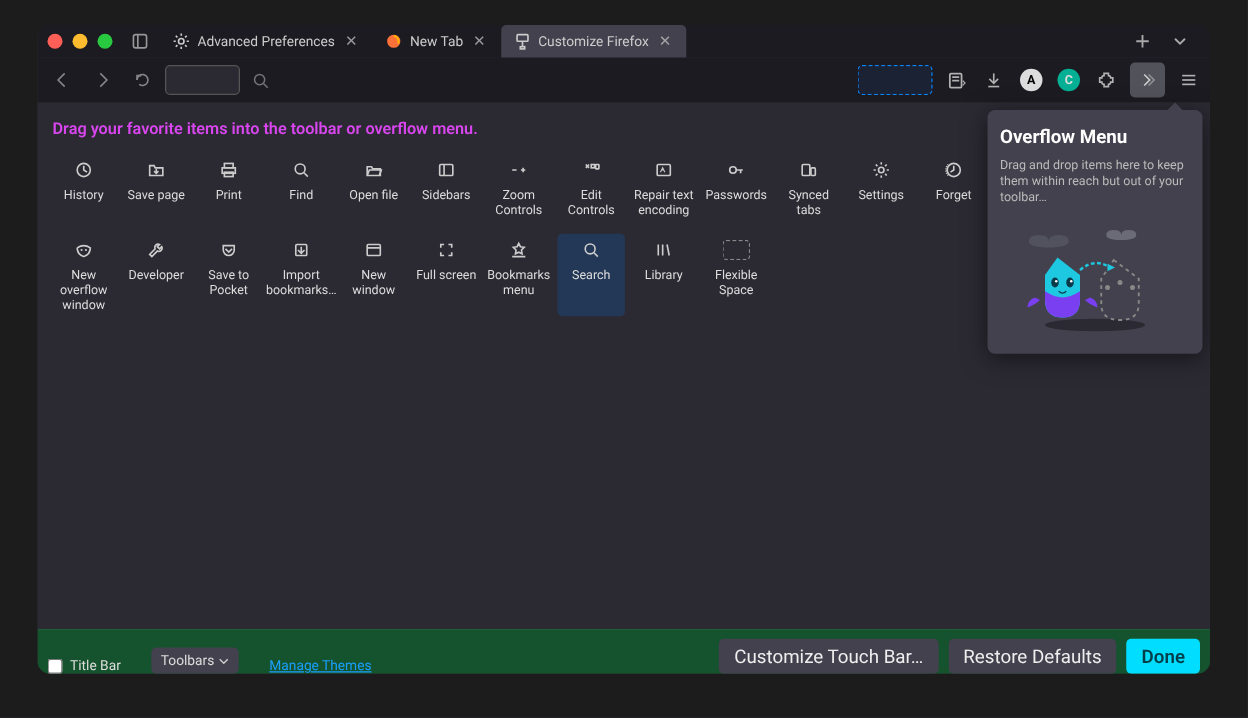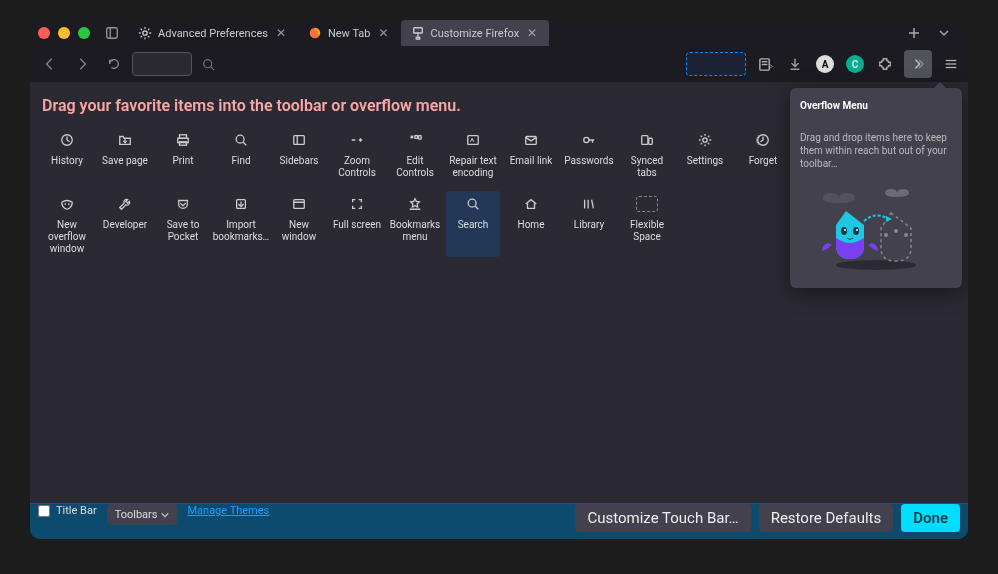--- a/index.html
+++ b/index.html
@@ -29,36 +29,36 @@
     .nav-search { width: 24px; height: 24px; display: flex; align-items: center; justify-content: center; opacity: 0.5; }
     .navbar-right { margin-left: auto; display: flex; align-items: center; gap: 8px; position: relative; }
     .target-box { width: 60px; height: 24px; border: 1px dashed #0a84ff; border-radius: 4px; background: rgba(10,132,255,0.08);}
     .nav-icon { width: 22px; height: 22px; display: flex; align-items: center; justify-content: center; opacity: 0.85; }
     .circ { width: 18px; height: 18px; border-radius: 50%; display: flex; align-items: center; justify-content: center; font-size: 10px; font-weight: bold; }
     .circ.dark { background: #fff; color:#000; }
     .circ.teal { background: #00c9a7; color:#fff; }
     .chev-box { background: #52525b; border-radius: 4px; width: 28px; height: 28px; display:flex;align-items:center;justify-content:center;}
     
     .content { flex: 1; background: #2b2a33; padding: 14px 10px; position: relative; display: flex; flex-direction: column; }
-    .instruction { font-size: 16px; font-weight: 600; color: #fca5a5; margin-bottom: 12px; padding-left: 2px;}
+    .instruction { font-size: 13px; font-weight: 600; color: #d946ef; margin-bottom: 12px; padding-left: 2px;}
     
     .item-grid { display: grid; grid-template-columns: repeat(13, 54px); gap: 4px; row-gap: 10px; justify-content: start; }
     .item { width: 54px; display: flex; flex-direction: column; align-items: center; gap: 4px; padding: 2px 0; border-radius: 4px; cursor: grab;}
     .item.highlight { background: rgba(0,120,255,0.18); border-radius:4px;}
     .item .i-icon { width: 22px; height: 22px; display: flex; align-items: center; justify-content: center; }
     .item .i-label { font-size: 10px; color: #ddd; text-align: center; line-height: 1.2; min-height: 24px; }
     .flexspace-box { width: 34px; height: 16px; border: 1px dashed #888; border-radius: 3px; }
     
     .overflow-panel { position: absolute; top: 6px; right: 6px; width: 172px; background: #42414d; border-radius: 6px; padding: 12px 10px; box-shadow: 0 4px 20px rgba(0,0,0,0.5); }
     .overflow-panel::before { content:""; position:absolute; top:-6px; right: 16px; border-left:6px solid transparent; border-right:6px solid transparent; border-bottom:6px solid #42414d;}
-    .overflow-title { font-size: 10px; font-weight: 700; color: #fff; margin-bottom: 20px; }
+    .overflow-title { font-size: 15px; font-weight: 700; color: #fff; margin-bottom: 8px; }
     .overflow-desc { font-size: 10px; color: #bbb; line-height: 1.3; margin-bottom: 10px; }
     .overflow-illus { width: 100%; height: 96px; display:flex; align-items:center; justify-content:center; }
     
-    .footer { height: 36px; background: #0c4a6e; border-top: 1px solid rgba(255,255,255,0.06); display: flex; align-items: flex-start; padding: 0 8px; gap: 10px; }
+    .footer { height: 36px; background: #14532d; border-top: 1px solid rgba(255,255,255,0.06); display: flex; align-items: flex-end; padding: 0 8px; gap: 24px; }
     .chk { display:flex; align-items:center; gap:6px; font-size:11px; color:#ddd;}
     .chk input { width:12px; height:12px; }
     .dropdown { background: #42414d; border-radius: 4px; padding: 4px 8px; font-size: 11px; color:#ddd; display:flex; align-items:center; gap:4px;}
     .link { color: #1a9fff; font-size: 11px; text-decoration: underline; }
     .footer-right { margin-left:auto; display:flex; gap:8px;}
     .btn { padding: 5px 12px; border-radius: 4px; font-size: 15px; border:none; cursor:pointer;}
     .btn.ghost { background: #42414d; color:#eee;}
     .btn.primary { background: #00ddff; color:#003e4a; font-weight:600;}
     
     svg { stroke: #ccc; fill: none; stroke-width: 1.5; }
@@ -224,20 +224,28 @@
     <div class="i-icon">
             <svg width="14" height="14" viewBox="0 0 16 16">
               <use href="#ic-search"></use>
             </svg>
           </div>
     <div class="i-label">Find</div>
         </div>
         <div class="item">
     <div class="i-icon">
             <svg width="14" height="14" viewBox="0 0 16 16">
+              <use href="#ic-folder-open"></use>
+            </svg>
+          </div>
+    <div class="i-label">Open file</div>
+        </div>
+        <div class="item">
+    <div class="i-icon">
+            <svg width="14" height="14" viewBox="0 0 16 16">
               <use href="#ic-sidebar"></use>
             </svg>
           </div>
     <div class="i-label">Sidebars</div>
         </div>
         <div class="item">
     <div class="i-icon">
             <svg width="14" height="14" viewBox="0 0 16 16">
               <use href="#ic-zoom"></use>
             </svg>
@@ -256,28 +264,20 @@
     <div class="i-icon">
             <svg width="14" height="14" viewBox="0 0 16 16">
               <use href="#ic-repair"></use>
             </svg>
           </div>
     <div class="i-label">Repair text encoding</div>
         </div>
         <div class="item">
     <div class="i-icon">
             <svg width="14" height="14" viewBox="0 0 16 16">
-              <use href="#ic-mail"></use>
-            </svg>
-          </div>
-    <div class="i-label">Email link</div>
-        </div>
-        <div class="item">
-    <div class="i-icon">
-            <svg width="14" height="14" viewBox="0 0 16 16">
               <use href="#ic-key"></use>
             </svg>
           </div>
     <div class="i-label">Passwords</div>
         </div>
         <div class="item">
     <div class="i-icon">
             <svg width="14" height="14" viewBox="0 0 16 16">
               <use href="#ic-synced"></use>
             </svg>
@@ -356,28 +356,20 @@
           </div>
     <div class="i-label">Bookmarks menu</div>
         </div>
         <div class="item highlight">
     <div class="i-icon">
             <svg width="14" height="14" viewBox="0 0 16 16">
               <use href="#ic-search"></use>
             </svg>
           </div>
     <div class="i-label">Search</div>
-        </div>
-        <div class="item">
-    <div class="i-icon">
-            <svg width="14" height="14" viewBox="0 0 16 16">
-              <use href="#ic-home"></use>
-            </svg>
-          </div>
-    <div class="i-label">Home</div>
         </div>
         <div class="item">
     <div class="i-icon">
             <svg width="14" height="14" viewBox="0 0 16 16">
               <use href="#ic-library"></use>
             </svg>
           </div>
     <div class="i-label">Library</div>
         </div>
         <div class="item">

